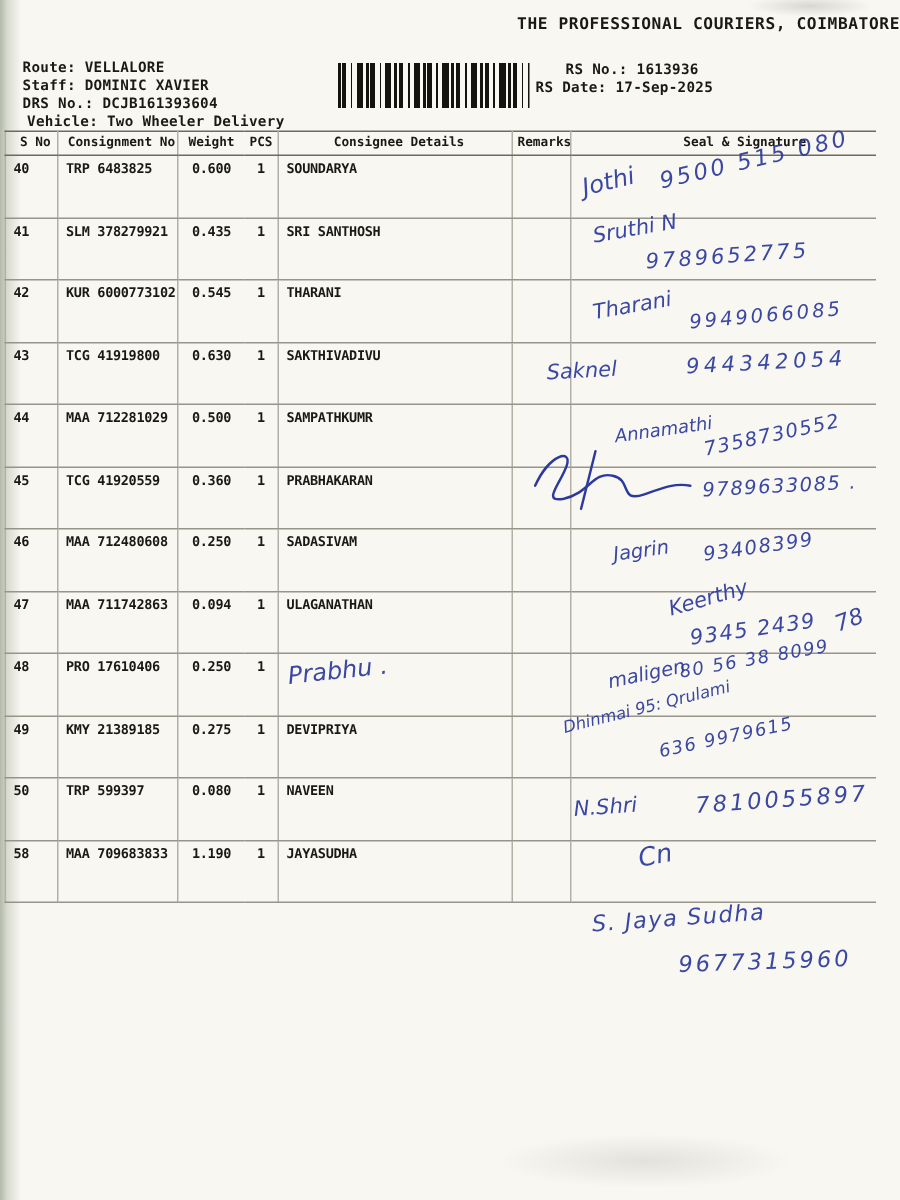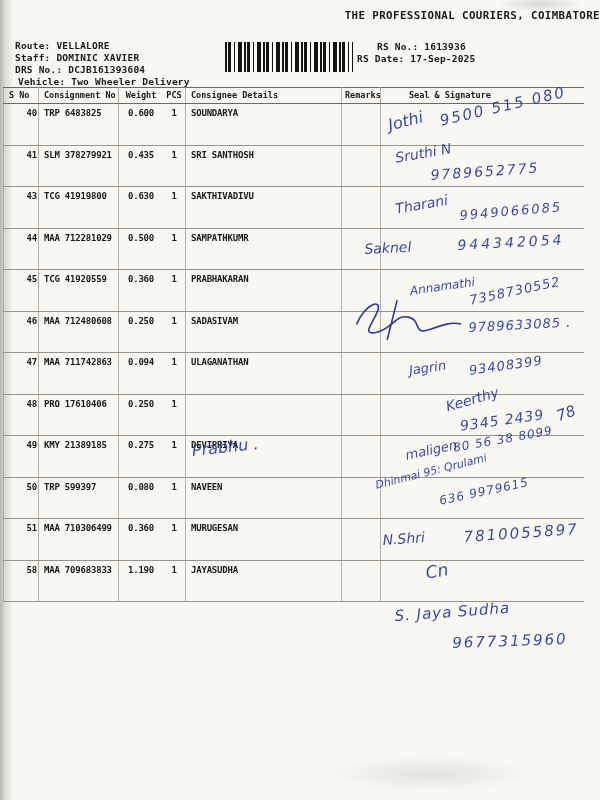--- a/index.html
+++ b/index.html
@@ -25,32 +25,32 @@
   .barcode{
     position:absolute;left:225px;top:42px;width:128px;height:30px;
     background:
       repeating-linear-gradient(90deg,#15130f 0 2px,rgba(0,0,0,0) 2px 3px,#15130f 3px 6px,rgba(0,0,0,0) 6px 9px,#15130f 9px 10px,rgba(0,0,0,0) 10px 13px,#15130f 13px 17px,rgba(0,0,0,0) 17px 19px);
   }
   table.runsheet{
     position:absolute;left:3px;top:87px;width:581px;
     border-collapse:collapse;table-layout:fixed;
   }
   table.runsheet th{
-    font-size:8.5px;font-weight:bold;text-align:left;
+    font-size:8.5px;font-weight:bold;text-align:center;
     border-top:1px solid #6d6a60;border-bottom:1px solid #6d6a60;
     padding:2px 0 3px 0;white-space:nowrap;overflow:hidden;
   }
   table.runsheet td{
     font-size:9px;font-weight:bold;vertical-align:top;
     padding-top:4px;white-space:nowrap;overflow:visible;
     letter-spacing:-.2px;
   }
   tr.data{height:41.5px;}
   tr.data td{border-bottom:1px solid #97948a;}
-  .c-sno{width:29px;border-left:1px solid #b3b0a6;border-right:1px solid #b3b0a6;padding-left:5px!important;text-align:right;}
+  .c-sno{width:29px;border-left:1px solid #b3b0a6;border-right:1px solid #b3b0a6;padding-left:5px!important;}
   .c-cons{width:74px;border-right:1px solid #b3b0a6;padding-left:5px!important;}
   .c-wt{width:44px;text-align:center!important;}
   .c-pcs{width:22px;text-align:center!important;border-right:1px solid #b3b0a6;}
   .c-det{width:150px;border-right:1px solid #b3b0a6;padding-left:5px!important;}
   .c-rem{width:35px;border-right:1px solid #b3b0a6;padding-left:3px!important;margin-left:46px;}
   .c-seal{padding-left:28px!important;}
   #hw-layer{position:absolute;left:0;top:0;width:600px;height:800px;pointer-events:none;}
   .hw{
     position:absolute;font-family:"DejaVu Sans","Liberation Sans",sans-serif;
     font-style:italic;color:var(--ink,#2c3a9d);white-space:nowrap;
@@ -117,20 +117,29 @@
         <tr class="data">
           <td class="c-sno">41</td>
           <td class="c-cons">SLM 378279921</td>
           <td class="c-wt">0.435</td>
           <td class="c-pcs">1</td>
           <td class="c-det">SRI SANTHOSH</td>
           <td class="c-rem"></td>
           <td class="c-seal"></td>
         </tr>
         <tr class="data">
+          <td class="c-sno">42</td>
+          <td class="c-cons">KUR 6000773102</td>
+          <td class="c-wt">0.545</td>
+          <td class="c-pcs">1</td>
+          <td class="c-det">THARANI</td>
+          <td class="c-rem"></td>
+          <td class="c-seal"></td>
+        </tr>
+        <tr class="data">
           <td class="c-sno">43</td>
           <td class="c-cons">TCG 41919800</td>
           <td class="c-wt">0.630</td>
           <td class="c-pcs">1</td>
           <td class="c-det">SAKTHIVADIVU</td>
           <td class="c-rem"></td>
           <td class="c-seal"></td>
         </tr>
         <tr class="data">
           <td class="c-sno">44</td>
@@ -185,29 +194,20 @@
           <td class="c-det">DEVIPRIYA</td>
           <td class="c-rem"></td>
           <td class="c-seal"></td>
         </tr>
         <tr class="data">
           <td class="c-sno">50</td>
           <td class="c-cons">TRP 599397</td>
           <td class="c-wt">0.080</td>
           <td class="c-pcs">1</td>
           <td class="c-det">NAVEEN</td>
-          <td class="c-rem"></td>
-          <td class="c-seal"></td>
-        </tr>
-        <tr class="data">
-          <td class="c-sno">51</td>
-          <td class="c-cons">MAA 710306499</td>
-          <td class="c-wt">0.360</td>
-          <td class="c-pcs">1</td>
-          <td class="c-det">MURUGESAN</td>
           <td class="c-rem"></td>
           <td class="c-seal"></td>
         </tr>
         <tr class="data">
           <td class="c-sno">58</td>
           <td class="c-cons">MAA 709683833</td>
           <td class="c-wt">1.190</td>
           <td class="c-pcs">1</td>
           <td class="c-det">JAYASUDHA</td>
           <td class="c-rem"></td>

